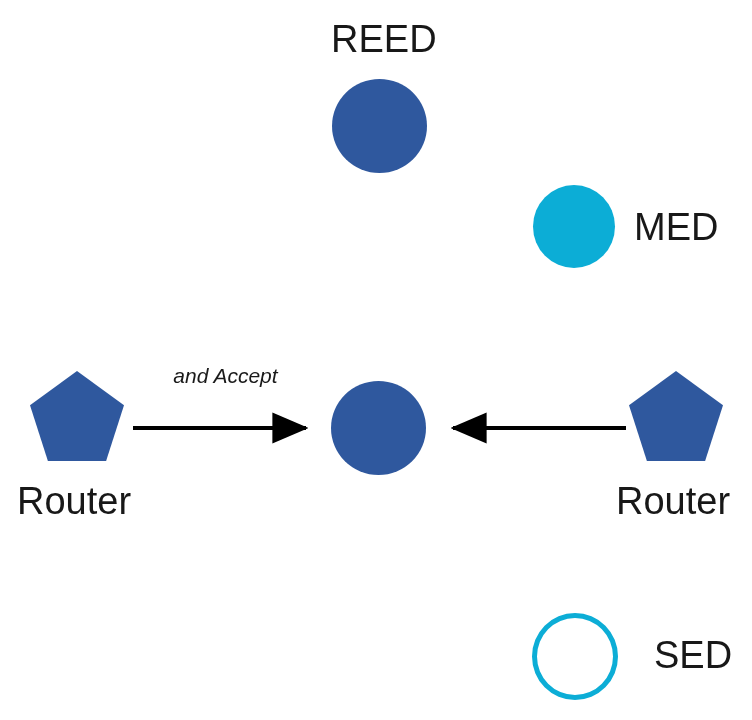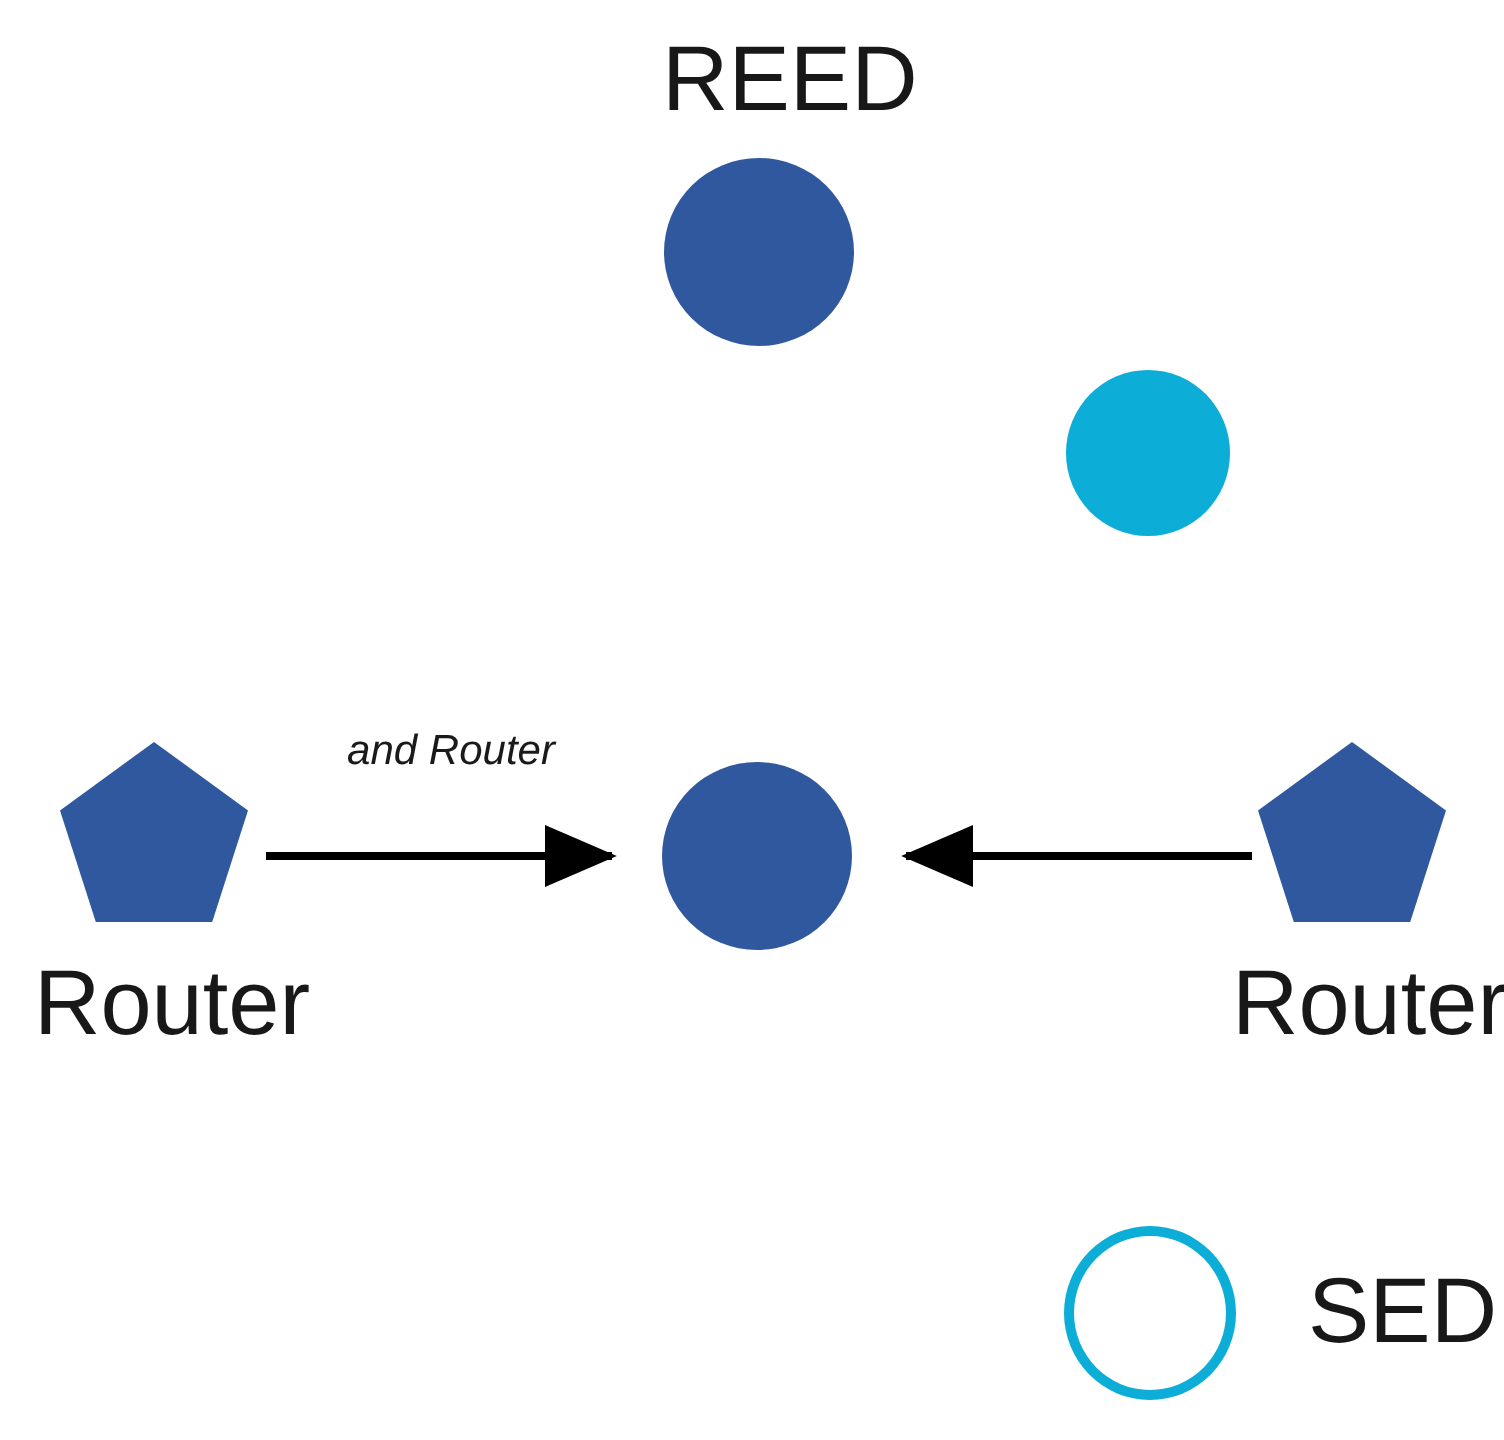--- a/index.html
+++ b/index.html
@@ -15,21 +15,21 @@
     position: relative;
     width: 752px;
     height: 720px;
     background: #ffffff;
     overflow: hidden;
   }
   .node-label {
     position: absolute;
     color: #181818;
     font-family: "Liberation Sans", sans-serif;
-    font-size: 46px;
+    font-size: 38px;
     font-weight: 400;
     line-height: 34px;
     white-space: nowrap;
     letter-spacing: 0px;
   }
   .edge-label {
     position: absolute;
     color: #1a1a1a;
     font-family: "Liberation Sans", sans-serif;
     font-style: italic;
@@ -79,33 +79,34 @@
 
     <line x1="133" y1="428" x2="306" y2="428" stroke="#000000" stroke-width="4" marker-end="url(#arrowhead-right)"></line>
 
     <line x1="626" y1="428" x2="453" y2="428" stroke="#000000" stroke-width="4" marker-end="url(#arrowhead-left)"></line>
   </svg>
 
   <div class="shape circle-filled" style="left:332px; top:79px; width:95px; height:94px; background:#2f589e;"></div>
   <div class="node-label" style="left:331px; top:22px;">REED</div>
 
   <div class="shape circle-filled" style="left:533px; top:185px; width:82px; height:83px; background:#0cadd6;"></div>
+  <div class="node-label" style="left:634px; top:210px;">MED</div>
 
   <svg class="shape-svg" style="left:30px; top:371px;" width="94" height="90" viewBox="0 0 94 90">
     <polygon points="47,0 94,34.2 76.1,90 17.9,90 0,34.2" fill="#2f589e"></polygon>
   </svg>
   <div class="node-label" style="left:17px; top:484px;">Router</div>
 
   <div class="shape circle-filled" style="left:331px; top:381px; width:95px; height:94px; background:#2f589e;"></div>
 
   <svg class="shape-svg" style="left:629px; top:371px;" width="94" height="90" viewBox="0 0 94 90">
     <polygon points="47,0 94,34.2 76.1,90 17.9,90 0,34.2" fill="#2f589e"></polygon>
   </svg>
   <div class="node-label" style="left:616px; top:484px;">Router</div>
 
   <div class="shape circle-hollow" style="left:532px; top:613px; width:86px; height:87px; border:5px solid #0cadd6;"></div>
   <div class="node-label" style="left:654px; top:638px;">SED</div>
 
   <div class="edge-label" style="left:144px; top:363px; width:163px;">
-    <div>and Router</div>
+    <div>and Accept</div>
   </div>
 
 </div>
 
 </body></html>

